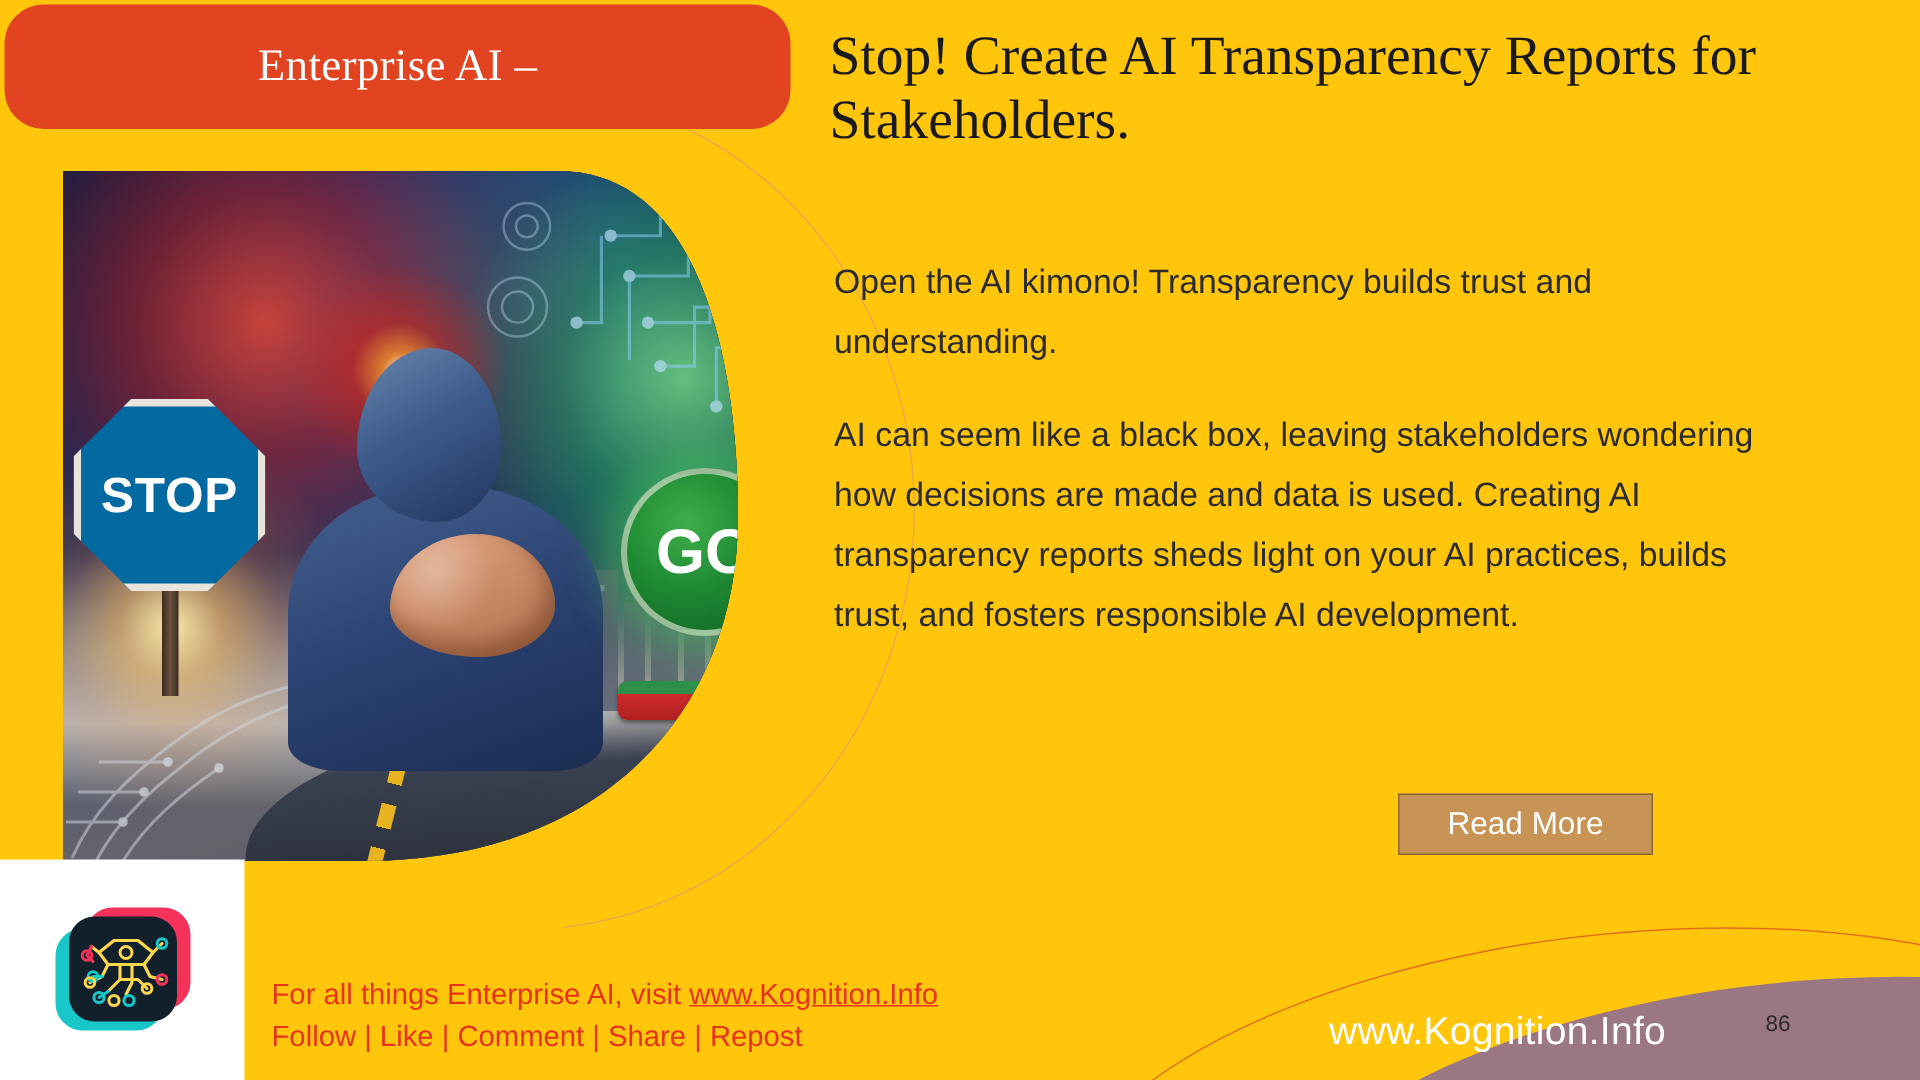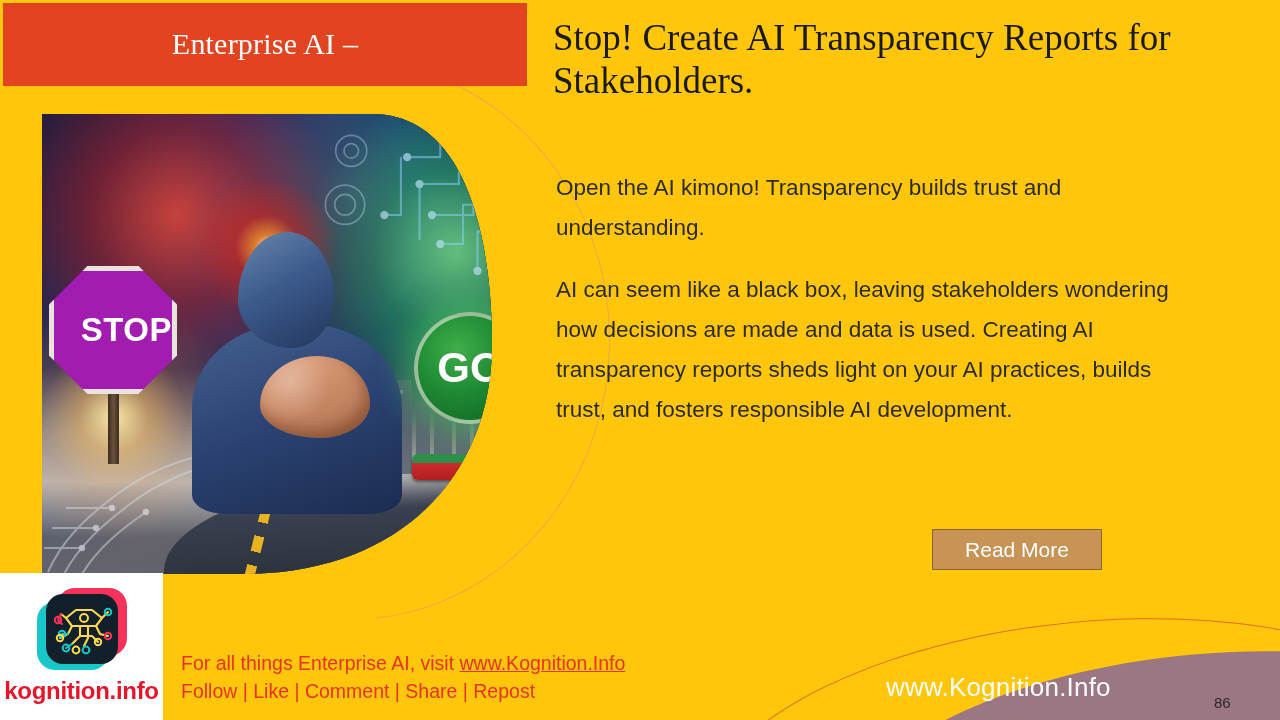--- a/index.html
+++ b/index.html
@@ -38,20 +38,21 @@
     width: 524px;
     height: 83px;
     background: #E24421;
     display: flex;
     flex-direction: column;
     align-items: center;
     justify-content: center;
     color: #FFFFFF;
     font-family: "Liberation Serif", serif;
     line-height: 1.08;
+    border-radius: 26px;
   }
   .banner-line1 {
     font-size: 30px;
     letter-spacing: 0.2px;
   }
   .banner-line2 {
     font-size: 30px;
     font-style: italic;
     letter-spacing: 0.2px;
   }
@@ -97,27 +98,27 @@
   .stop-sign {
     position: absolute;
     left: 7px;
     top: 152px;
     width: 128px;
     height: 128px;
   }
   .stop-oct {
     position: absolute;
     inset: 0;
-    background: #a21caf;
+    background: #0369a1;
     border: 5px solid #e8e4dc;
     box-sizing: border-box;
     clip-path: polygon(30% 0%, 70% 0%, 100% 30%, 100% 70%, 70% 100%, 30% 100%, 0% 70%, 0% 30%);
     display: flex;
     align-items: center;
-    justify-content: flex-end;
+    justify-content: center;
   }
   .stop-oct span {
     color: #fff;
     font-size: 33px;
     font-weight: 700;
     letter-spacing: 0.5px;
     font-family: "Liberation Sans", sans-serif;
   }
   .stop-pole {
     position: absolute;
@@ -298,24 +299,23 @@
     position: absolute;
     left: 886px;
     top: 672px;
     color: #FFFFFF;
     font-size: 26px;
     letter-spacing: 0.2px;
   }
   .page-num {
     position: absolute;
     left: 1177px;
-    top: 694px;
+    top: 674px;
     color: #2a2a2a;
     font-size: 15px;
-    margin-left: 37px;
   }
 
   
   .logo-box {
     position: absolute;
     left: 0;
     top: 573px;
     width: 163px;
     height: 147px;
     background: #FFFFFF;
@@ -511,21 +511,20 @@
             <circle cx="14" cy="44" r="3.2" stroke="#FFD84D" stroke-width="2"></circle>
             <circle cx="20" cy="54" r="3.4" stroke="#18C8C8" stroke-width="2"></circle>
             <circle cx="30" cy="56" r="3.4" stroke="#FFD84D" stroke-width="2"></circle>
             <circle cx="40" cy="56" r="3.4" stroke="#18C8C8" stroke-width="2"></circle>
             <circle cx="52" cy="48" r="3.2" stroke="#FFD84D" stroke-width="2"></circle>
             <circle cx="62" cy="42" r="3.2" stroke="#F5335A" stroke-width="2"></circle>
           </g>
         </svg>
       </div>
     </div>
-    <div class="logo-text">kognition.info</div>
   </div>
 
   <div class="footer">
     <div>
       <span>For all things Enterprise AI, visit </span><span class="urlink">www.Kognition.Info</span>
     </div>
     <div>Follow | Like | Comment | Share | Repost</div>
   </div>
 
 </div>

